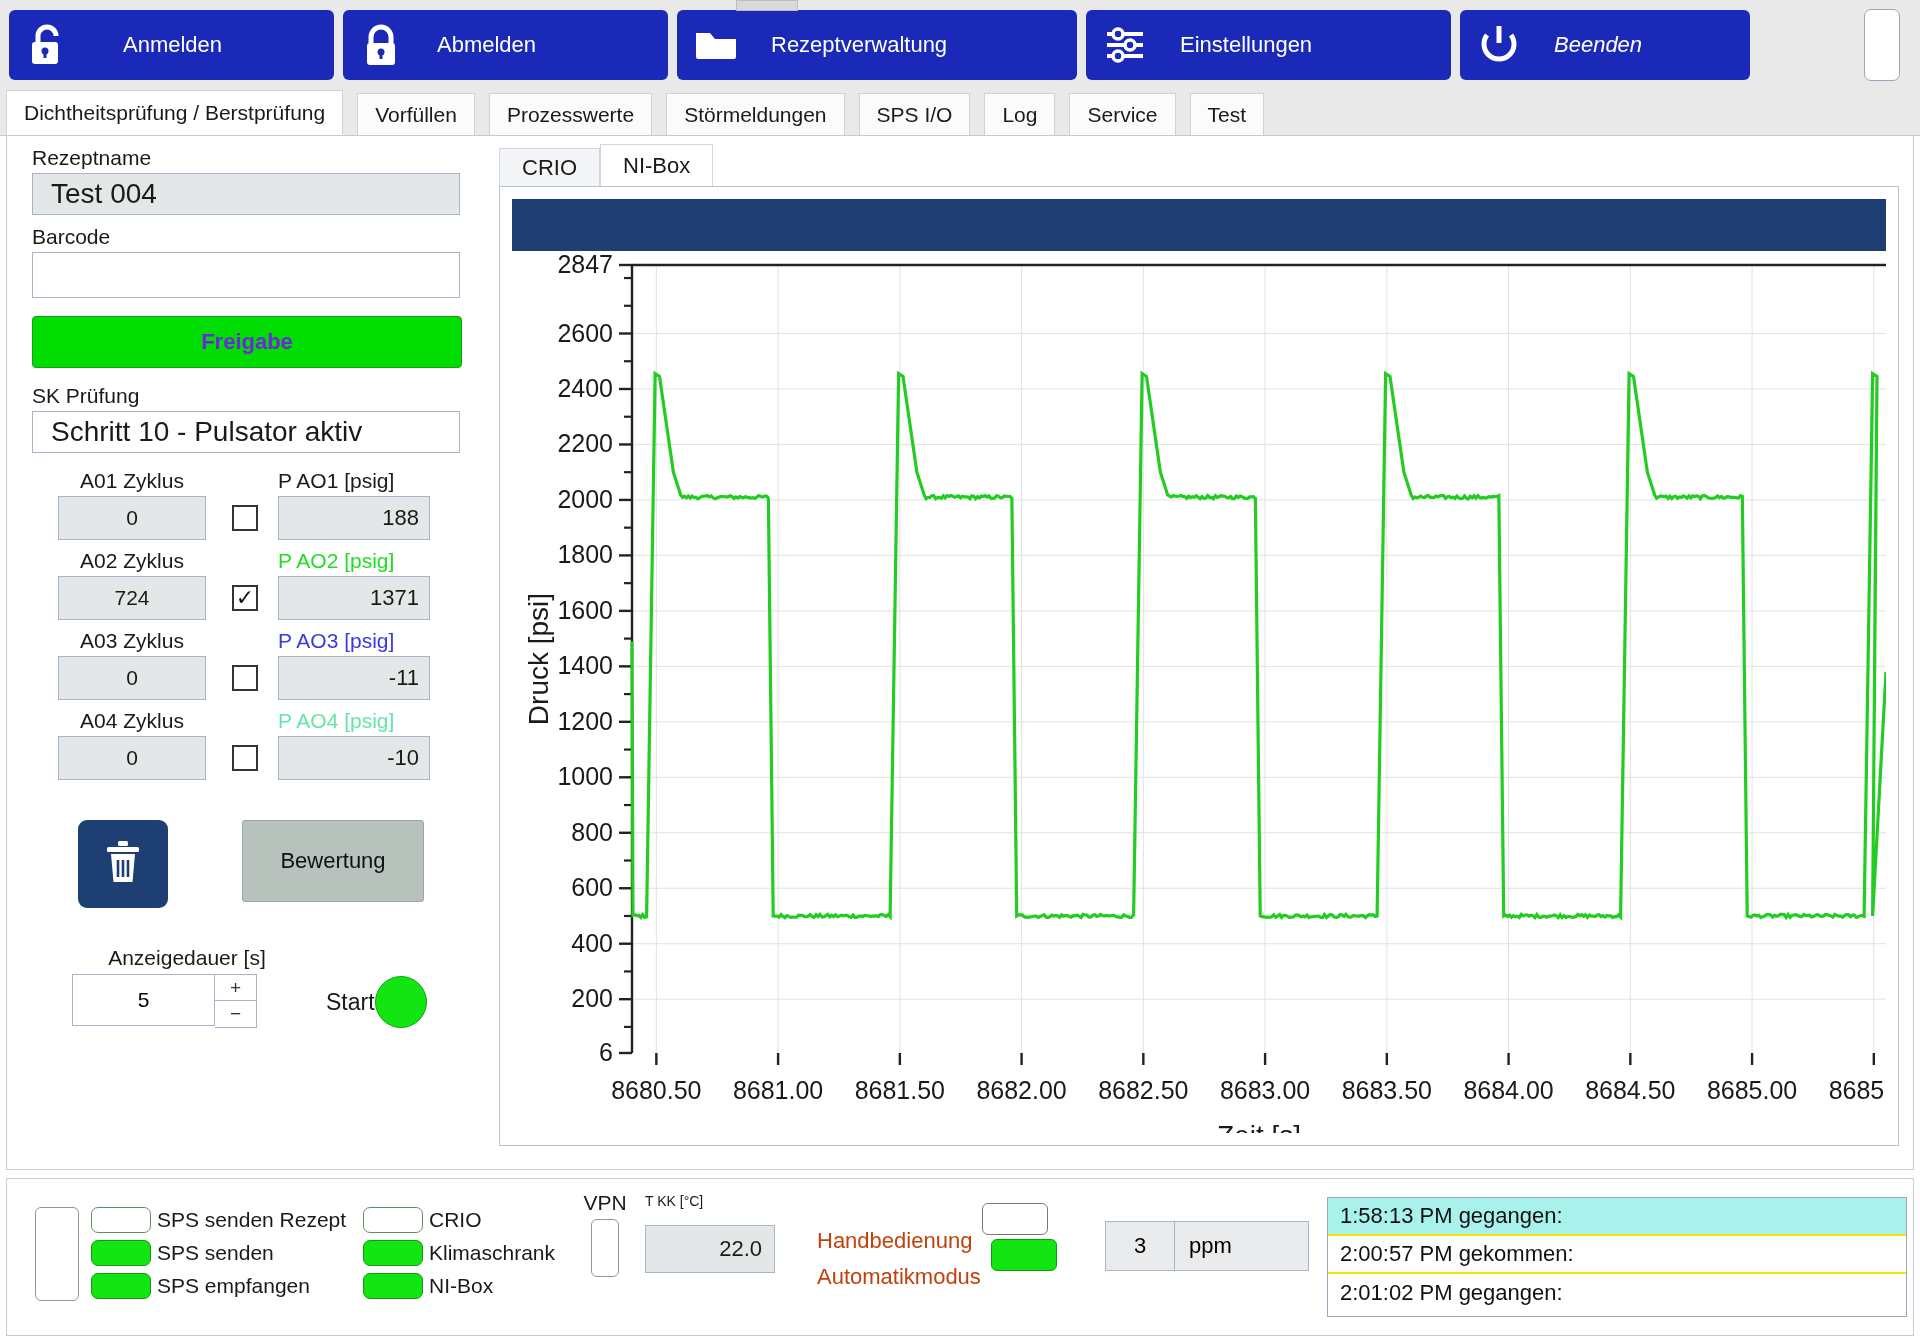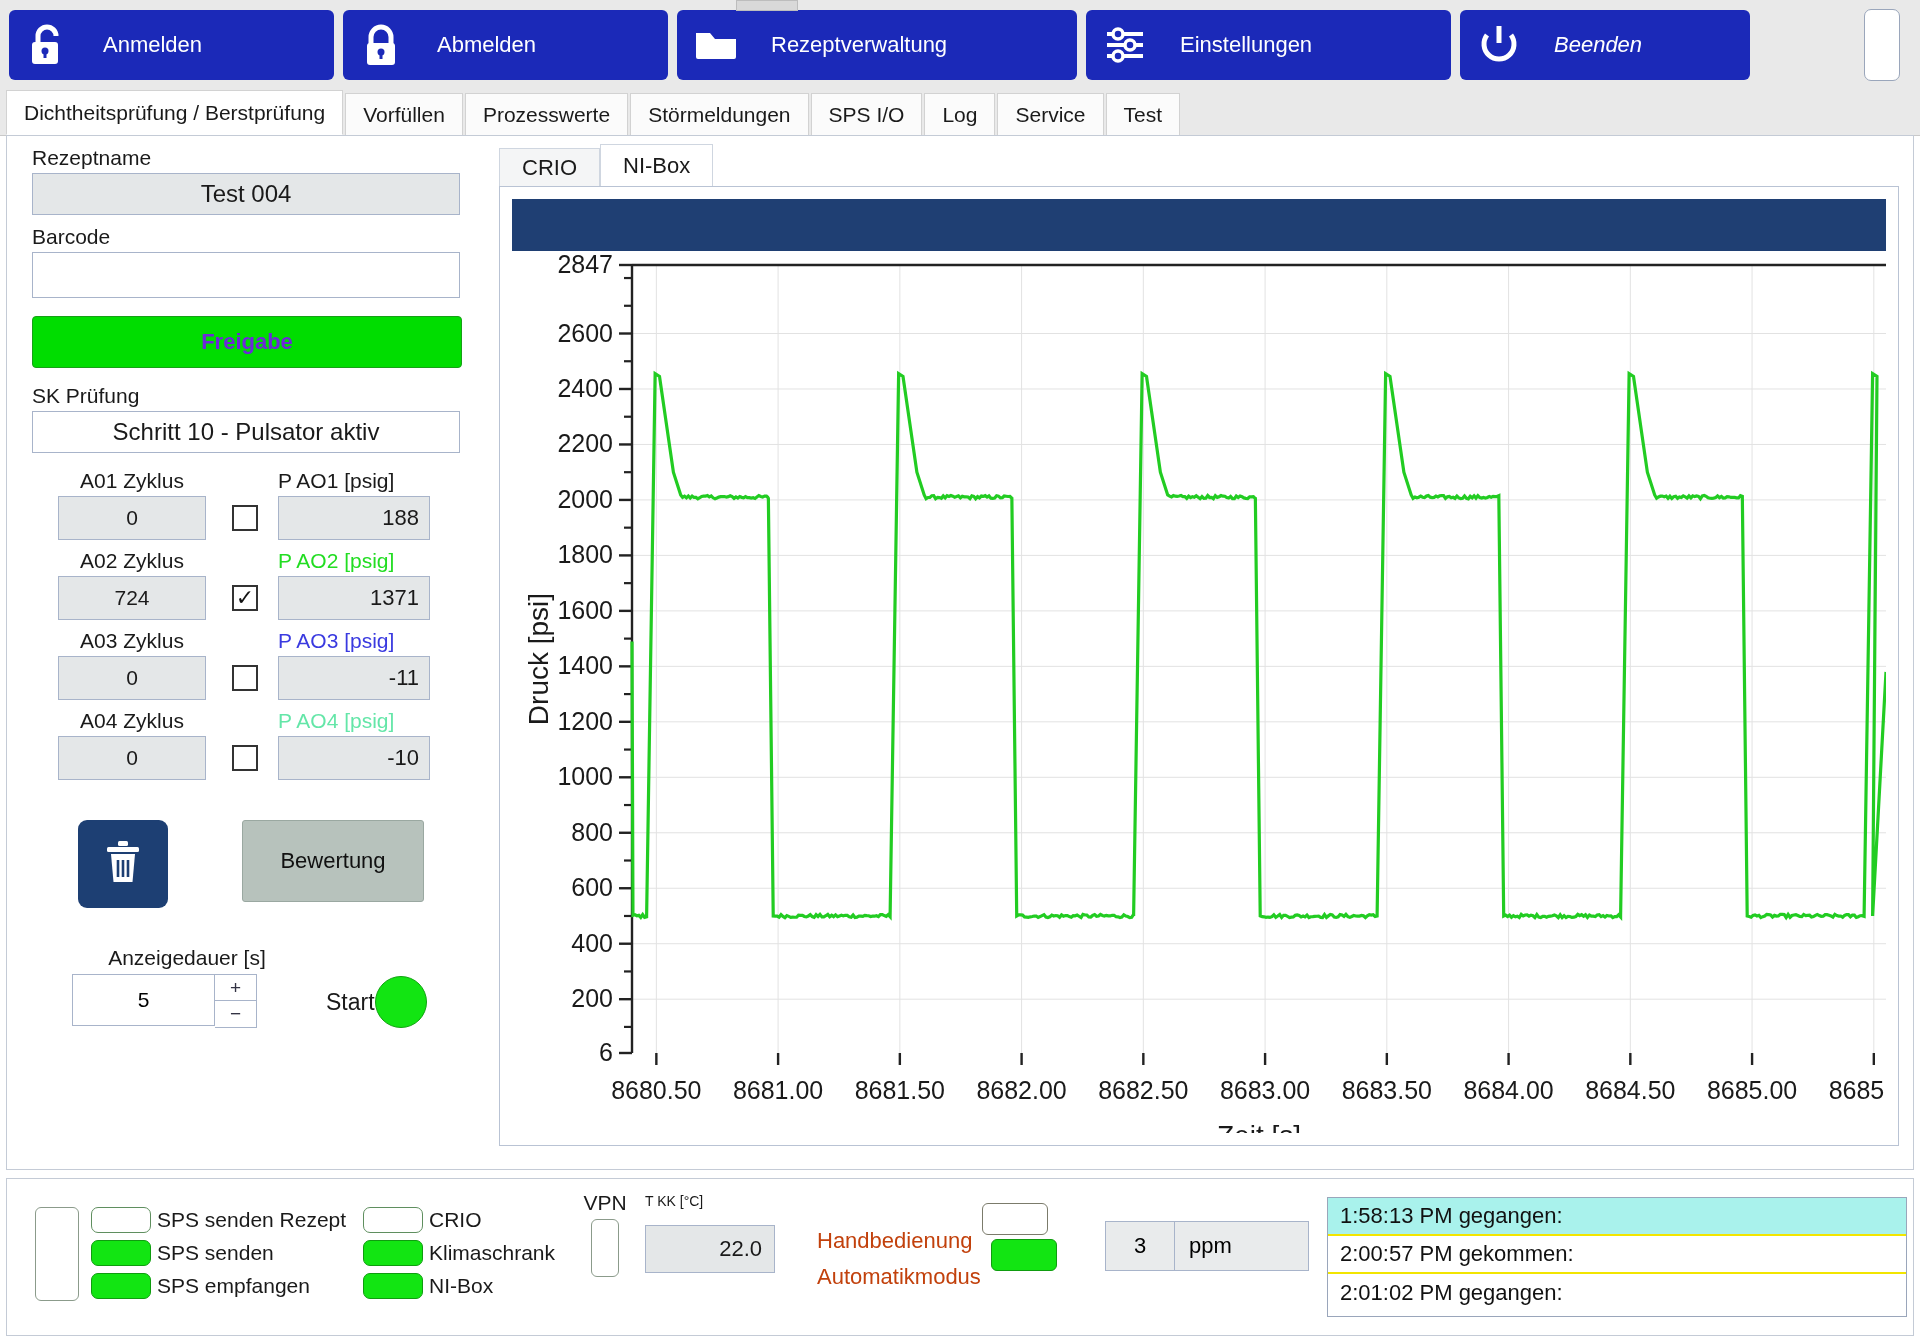--- a/index.html
+++ b/index.html
@@ -35,21 +35,21 @@
     color:#ffffff;white-space:nowrap;
     transform:scaleX(0.92);
   }
   .tb-action{padding:0 0 0 0;}
   .tb-ico{
     width:78px;min-width:78px;display:flex;align-items:center;justify-content:center;
   }
   .tb-lab{
     font-size:22px;color:#ffffff;padding-right:44px;padding-left:16px;white-space:nowrap;
   }
-  .tb-anmelden{width:325px;}
+  .tb-anmelden{width:325px;gap:20px;}
   .tb-abmelden{width:325px;}
   .tb-rezept{width:400px;}
   .tb-einst{width:365px;}
   .tb-beenden{width:290px;font-style:italic;}
   .tb-spacer{flex:1;}
   .tb-tail{
     width:34px;height:70px;border:1.5px solid #9aa6bb;border-radius:7px;
     background:#ffffff;margin-right:20px;margin-left:14px;
   }
 
@@ -57,39 +57,39 @@
   .tabbar{
     position:absolute;left:0;top:90px;width:1920px;height:45px;
     background:#e9e9e9;
     display:flex;align-items:flex-end;
     border-bottom:1px solid #c9c9c9;
   }
   .tab{
     height:42px;background:#fbfbfb;border:1px solid #d2d2d2;border-bottom:none;
     display:flex;align-items:center;justify-content:center;
     padding:0 17px;font-size:21px;color:#1a1a1a;
-    margin-right:2px;cursor:pointer;white-space:nowrap;
+    margin-right:14px;cursor:pointer;white-space:nowrap;
     box-sizing:border-box;
   }
   .tab:first-child{margin-left:6px;}
   .tab.active{background:#ffffff;height:45px;border-bottom:1px solid #ffffff;font-weight:normal;}
 
   
   .content{
     position:absolute;left:6px;top:135px;width:1908px;height:1035px;
     background:#ffffff;border:1px solid #c4cbd6;box-sizing:border-box;
   }
 
   
   .leftpanel{position:absolute;left:25px;top:10px;width:440px;height:1010px;}
   .fld-label{font-size:21px;color:#1a1a1a;margin-bottom:3px;}
   .fld{
     height:42px;border:1px solid #a8b4ca;background:#ffffff;
     display:flex;align-items:center;padding:0 18px;box-sizing:border-box;
-    font-size:24px;color:#1a1a1a;justify-content:center;
+    font-size:28px;color:#1a1a1a;
   }
   .fld.readonly{background:#e4e7e8;}
   .w-full{width:428px;}
 
   .freigabe{
     width:428px;height:50px;margin-top:18px;
     background:#00dd00;border:1.5px solid #17a017;border-radius:4px;
     display:flex;align-items:center;justify-content:center;
     font-size:22px;font-weight:bold;color:#6d28d9;cursor:pointer;
   }

